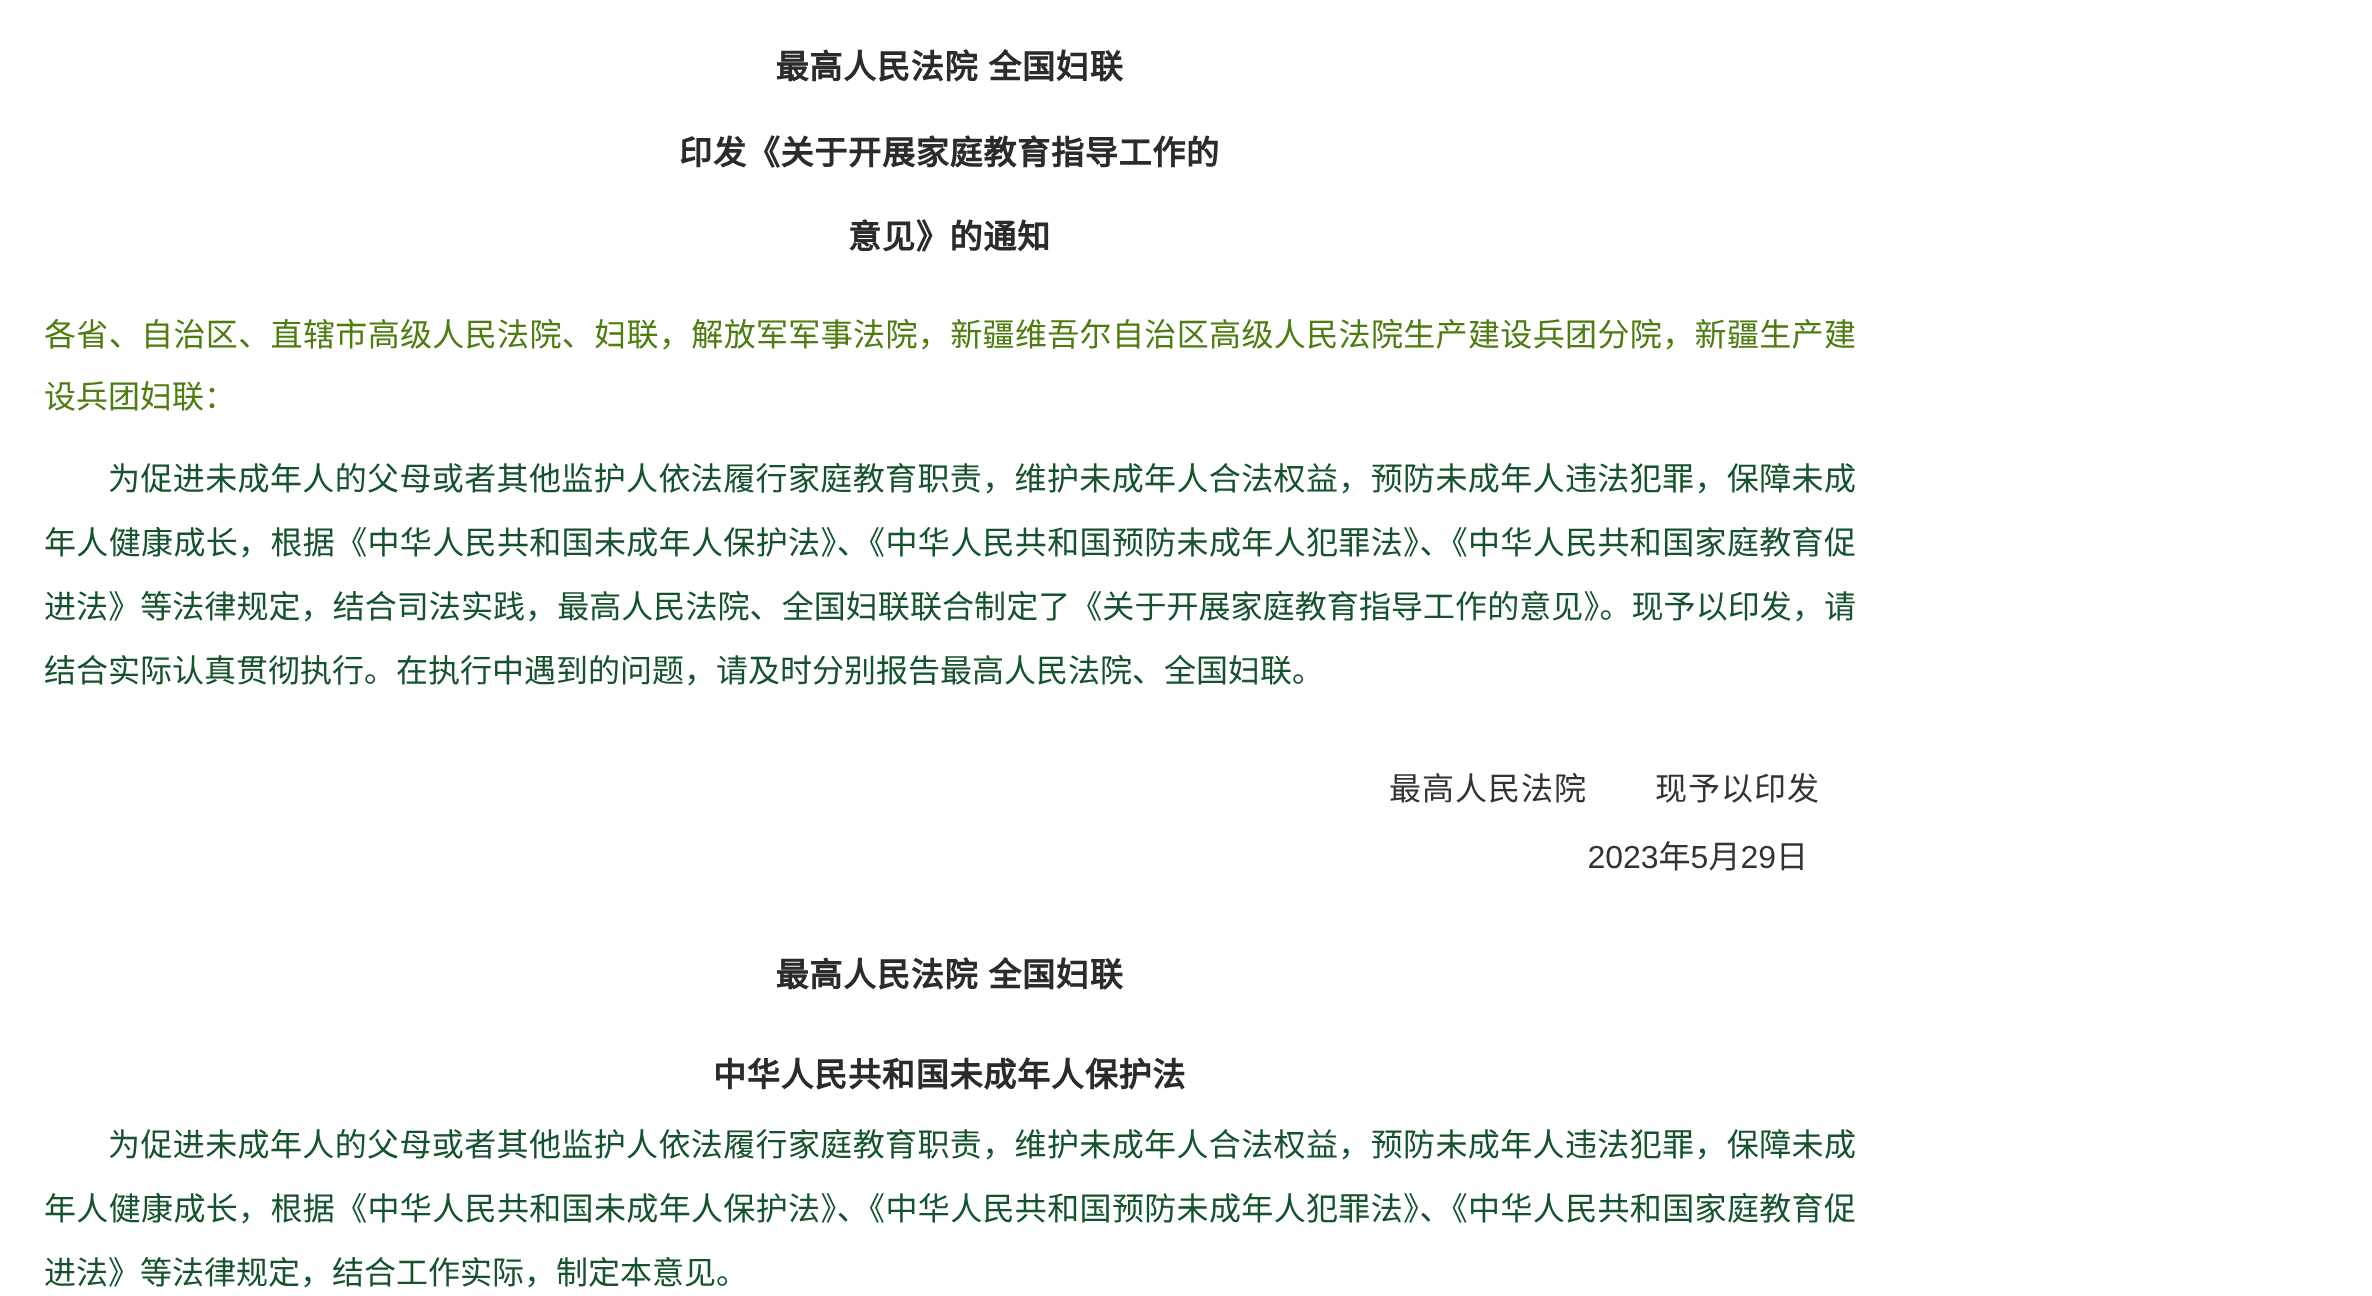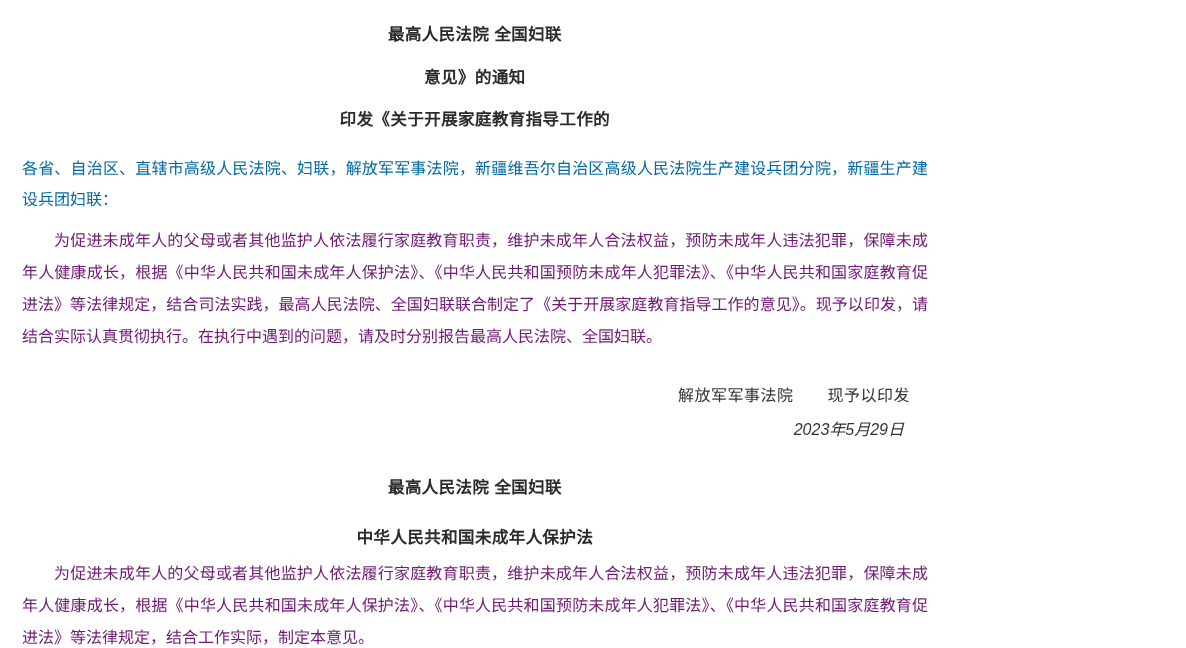--- a/index.html
+++ b/index.html
@@ -32,29 +32,29 @@
   .doc-title .line {
     display: block;
     margin: 0 0 17px 0;
   }
   .doc-title .line:first-child {
     margin-top: 8px;
   }
   .recipients {
     font-size: 16px;
     line-height: 1.95;
-    color: #0369a1;
+    color: #4d7c0f;
     margin: 20px 0 0 0;
     text-align: justify;
     text-justify: inter-ideograph;
   }
   .body-para {
     font-size: 16px;
     line-height: 2.0;
-    color: #701a75;
+    color: #14532d;
     margin: 10px 0 0 0;
     text-indent: 2em;
     text-align: justify;
     text-justify: inter-ideograph;
   }
   .signature {
     margin-top: 26px;
     text-align: right;
     font-size: 16px;
     color: #333333;
@@ -63,21 +63,20 @@
   }
   .signature .signers {
     letter-spacing: 0.5px;
   }
   .signature .signers .gap {
     display: inline-block;
     width: 34px;
   }
   .signature .date {
     padding-right: 6px;
-    font-style: italic;
   }
   .section-heading {
     text-align: center;
     font-size: 16.5px;
     font-weight: bold;
     color: #2b2b2b;
     letter-spacing: 0.4px;
   }
   .section-heading .line {
     display: block;
@@ -90,31 +89,31 @@
     margin-bottom: 10px;
   }
 </style>
 </head>
 <body>
 
 <div class="page">
 
   <div class="doc-title">
     <span class="line">最高人民法院  全国妇联</span>
+    <span class="line">印发《关于开展家庭教育指导工作的</span>
     <span class="line">意见》的通知</span>
-    <span class="line">印发《关于开展家庭教育指导工作的</span>
   </div>
 
   <p class="recipients">各省、自治区、直辖市高级人民法院、妇联，解放军军事法院，新疆维吾尔自治区高级人民法院生产建设兵团分院，新疆生产建设兵团妇联：</p>
 
   <p class="body-para">为促进未成年人的父母或者其他监护人依法履行家庭教育职责，维护未成年人合法权益，预防未成年人违法犯罪，保障未成年人健康成长，根据《中华人民共和国未成年人保护法》、《中华人民共和国预防未成年人犯罪法》、《中华人民共和国家庭教育促进法》等法律规定，结合司法实践，最高人民法院、全国妇联联合制定了《关于开展家庭教育指导工作的意见》。现予以印发，请结合实际认真贯彻执行。在执行中遇到的问题，请及时分别报告最高人民法院、全国妇联。</p>
 
   <div class="signature">
     <div class="signers">
-      <span>解放军军事法院</span><span class="gap"></span><span>现予以印发</span>
+      <span>最高人民法院</span><span class="gap"></span><span>现予以印发</span>
     </div>
     <div class="date">2023年5月29日</div>
   </div>
 
   <div class="section-heading">
     <span class="line first">最高人民法院  全国妇联</span>
     <span class="line second">中华人民共和国未成年人保护法</span>
   </div>
 
   <p class="body-para">为促进未成年人的父母或者其他监护人依法履行家庭教育职责，维护未成年人合法权益，预防未成年人违法犯罪，保障未成年人健康成长，根据《中华人民共和国未成年人保护法》、《中华人民共和国预防未成年人犯罪法》、《中华人民共和国家庭教育促进法》等法律规定，结合工作实际，制定本意见。</p>

